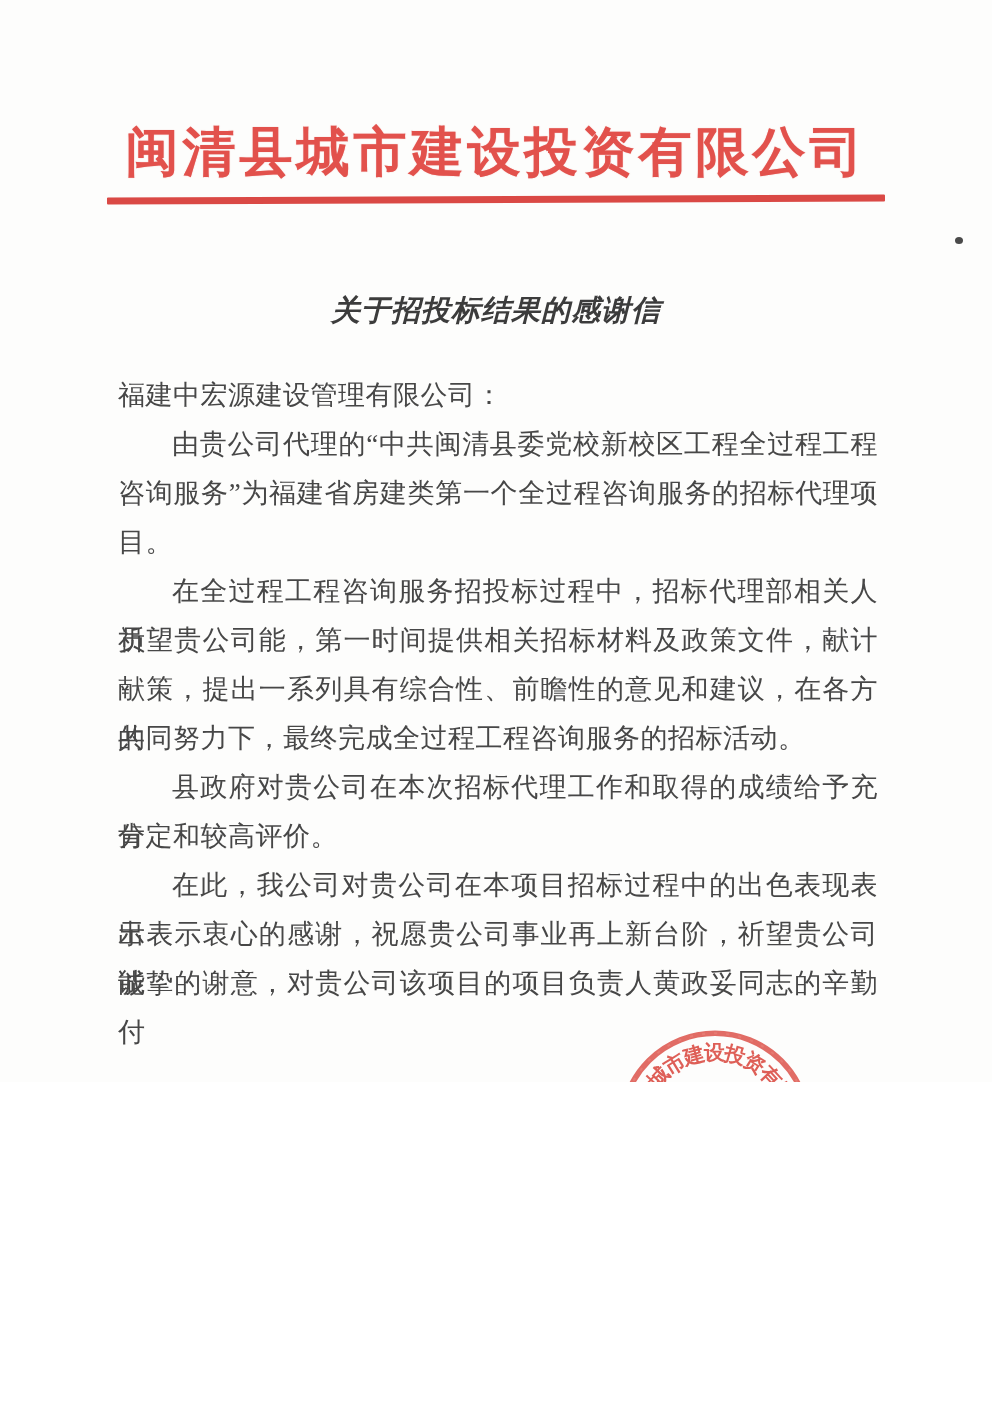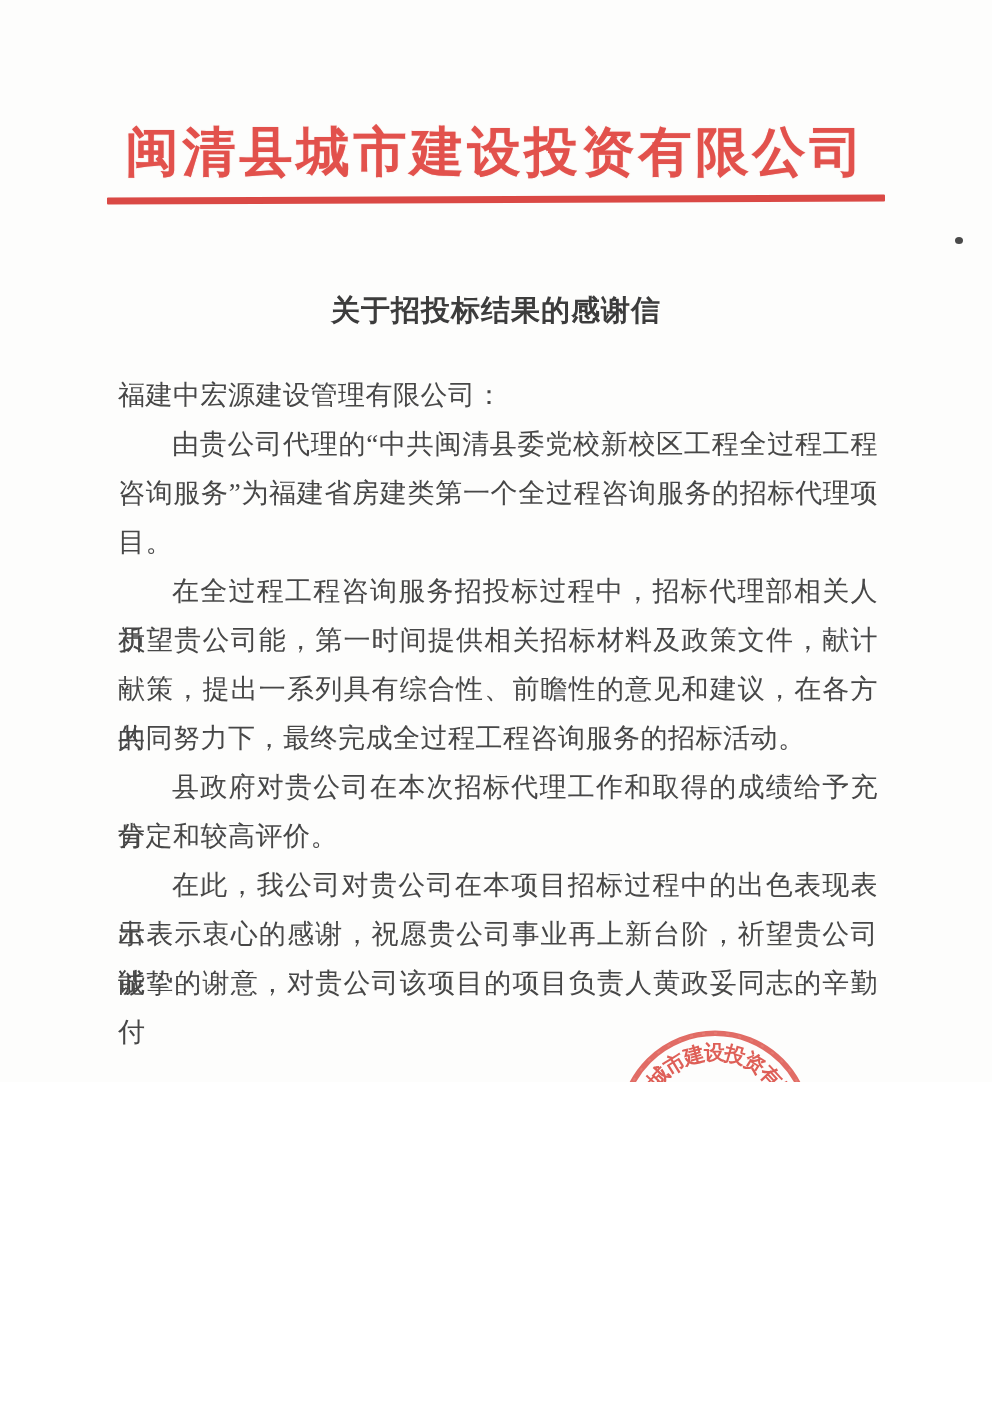--- a/index.html
+++ b/index.html
@@ -29,20 +29,21 @@
   }
   
   .doc-title{
     position:absolute;top:290px;left:0;width:100%;
     text-align:center;
     font-family:"Liberation Sans", sans-serif;
     font-weight:700;
     font-size:29px;line-height:40px;
     letter-spacing:1px;
     color:#3c3c3c;
+    font-style:italic;
   }
   
   .body-text{
     position:absolute;top:371px;left:118px;width:760px;
     font-size:27px;
     color:#474747;
     letter-spacing:0.5px;
   }
   .line{
     height:49px;line-height:49px;

